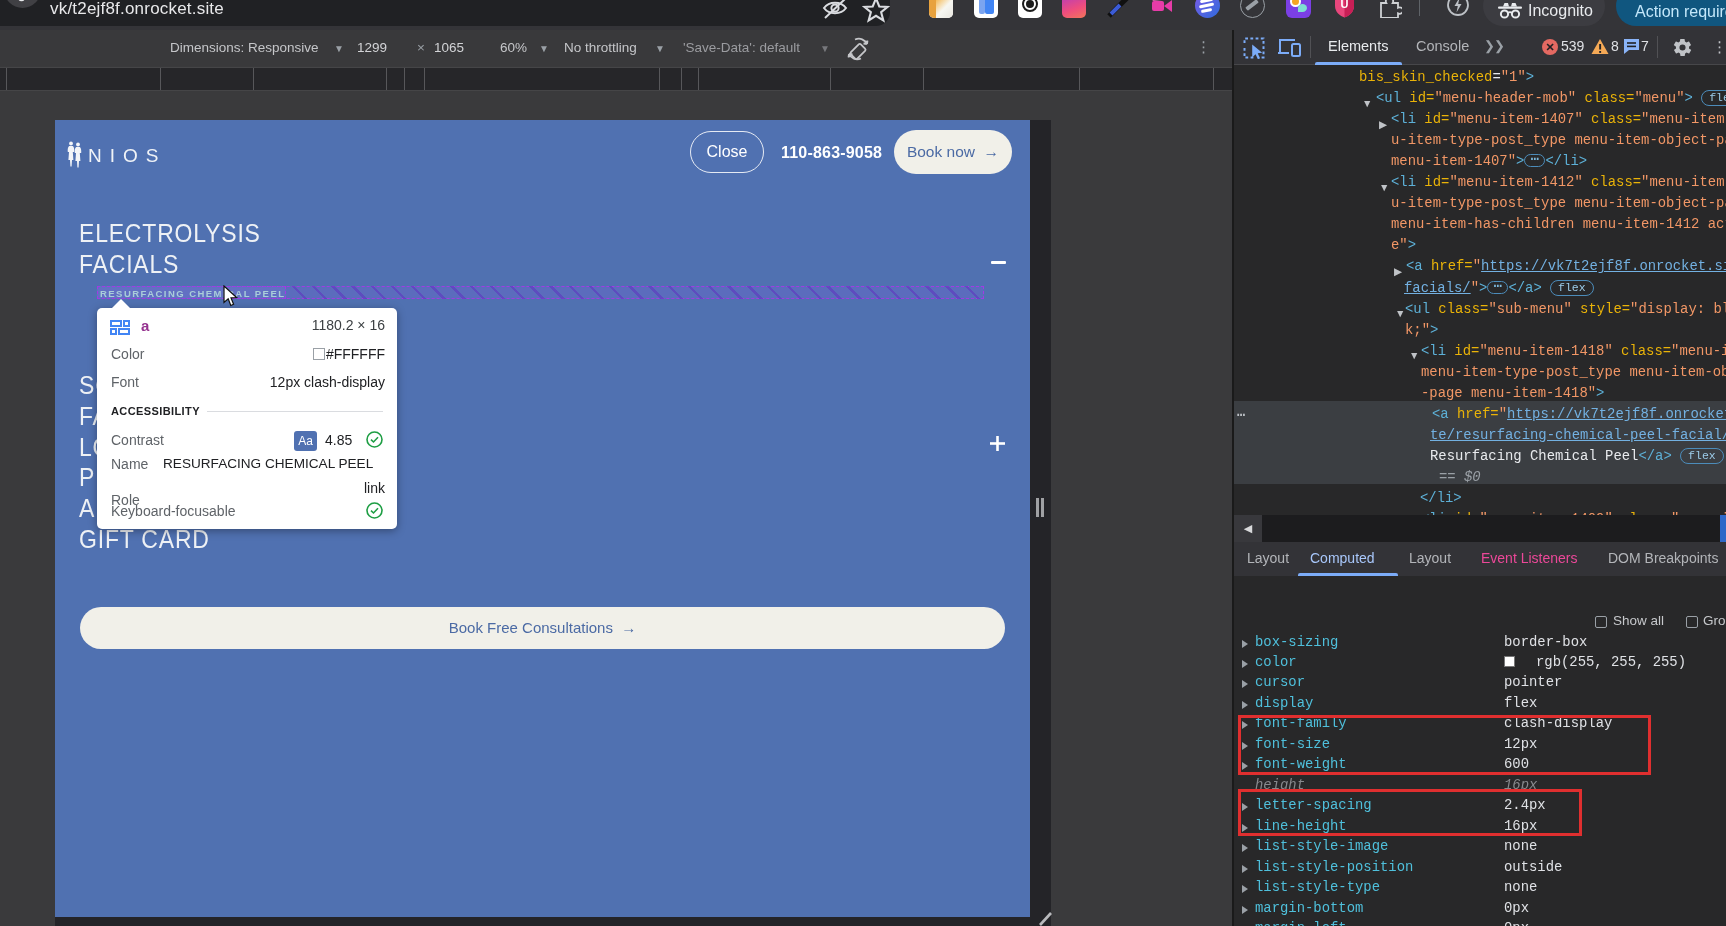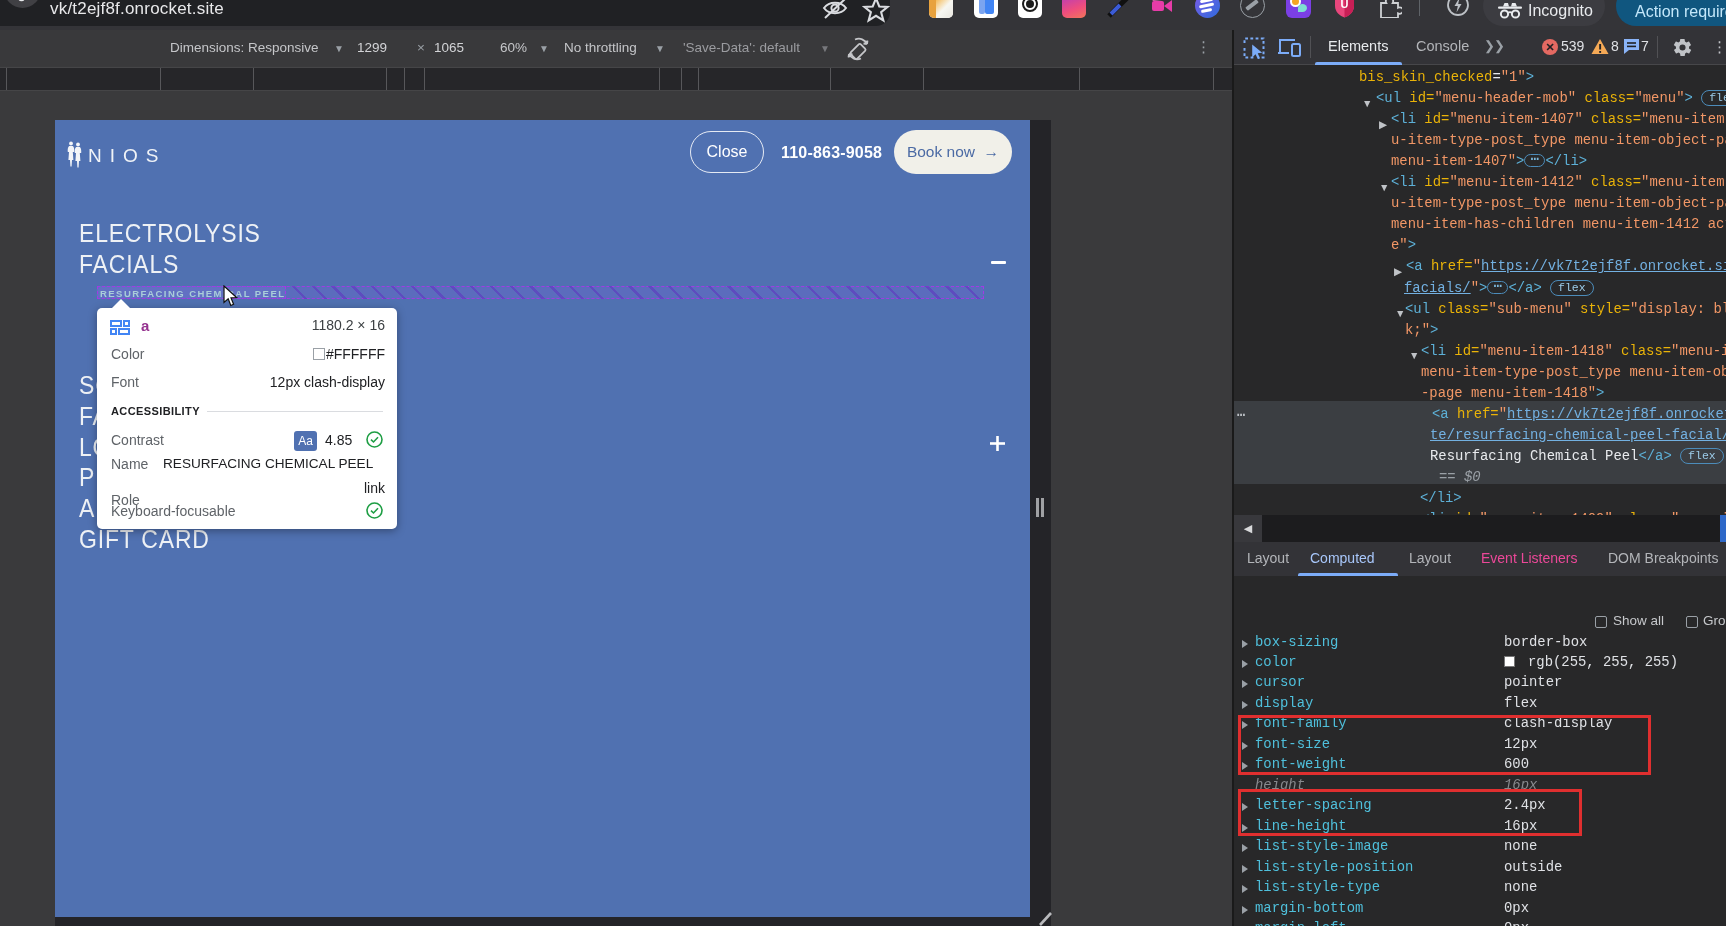--- a/index.html
+++ b/index.html
@@ -234,20 +234,21 @@
           <line x1="0" y1="7.5" x2="15" y2="7.5"></line>
           <line x1="7.5" y1="0" x2="7.5" y2="15"></line>
         </g>
     </svg>
 
     <div class="abs" id="hlrow"></div>
     <div class="abs" id="hlhatch"></div>
     <div class="abs" id="hlsep"></div>
     <div class="abs" id="hltext">RESURFACING CHEMICAL PEEL</div>
 
+    <div class="abs" id="cta">Book Free Consultations&nbsp;&nbsp;→</div>
 
     <svg class="abs" style="left:168px;top:165px" width="17" height="24" viewBox="0 0 17 24">
       <path d="M1 1 L1 17.5 L5.2 13.8 L7.8 20.5 L10.6 19.3 L8 12.9 L13.6 12.6 Z" fill="#fff" stroke="#111" stroke-width="1.2"></path>
     </svg>
 
     <div class="abs" id="tooltip">
       <div class="abs" style="left:14px;top:-9px;width:0;height:0;border-left:10px solid transparent;border-right:10px solid transparent;border-bottom:10px solid #fff"></div>
       <svg class="abs" style="left:13px;top:12px" width="20" height="15" viewBox="0 0 20 15">
         <g fill="none" stroke="#4285f4" stroke-width="2">
           <rect x="1" y="1" width="10" height="5"></rect>
@@ -386,21 +387,21 @@
       <div class="abs cb" style="left:452px;top:40px"></div>
       <div class="abs" style="left:469px;top:37px;color:#c6c8cb;font-size:13.5px">Gro</div>
       <div class="cp" style="top:57.5px">
           <i></i>
           <b>box-sizing</b>
           <u>border-box</u>
         </div>
       <div class="cp" style="top:78.0px">
           <i></i>
           <b>color</b>
-          <u><span class="sw"></span><span style="margin-left:24px">rgb(255, 255, 255)</span></u>
+          <u><span class="sw"></span><span style="margin-left:32px">rgb(255, 255, 255)</span></u>
         </div>
       <div class="cp" style="top:98.4px">
           <i></i>
           <b>cursor</b>
           <u>pointer</u>
         </div>
       <div class="cp" style="top:118.9px">
           <i></i>
           <b>display</b>
           <u>flex</u>

